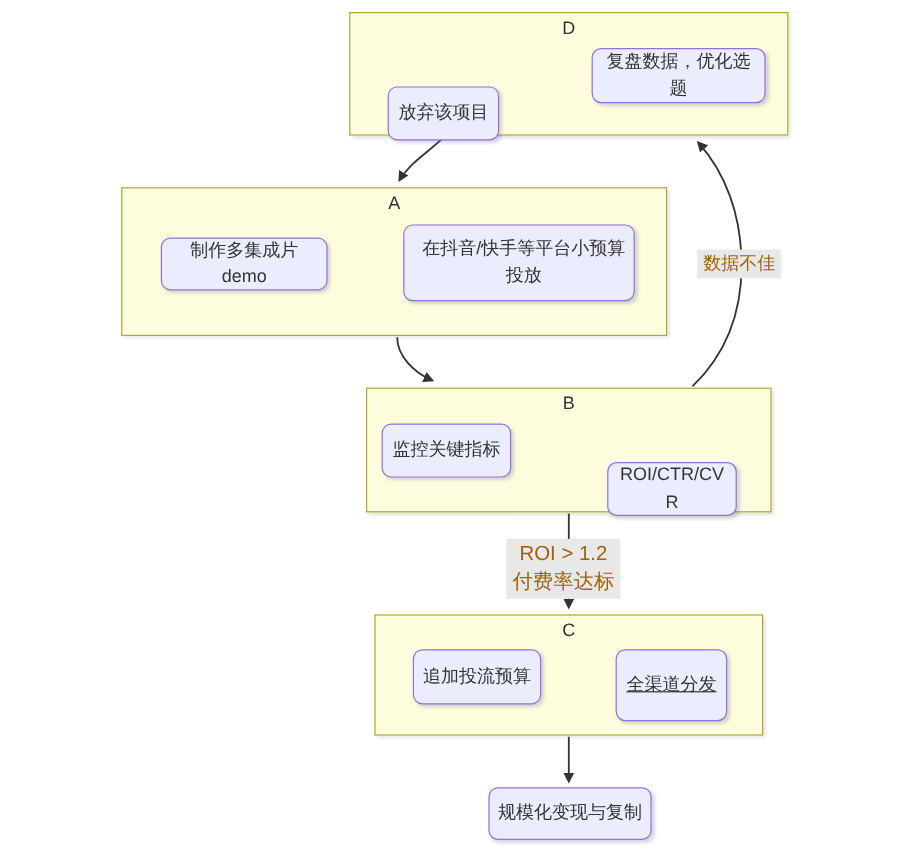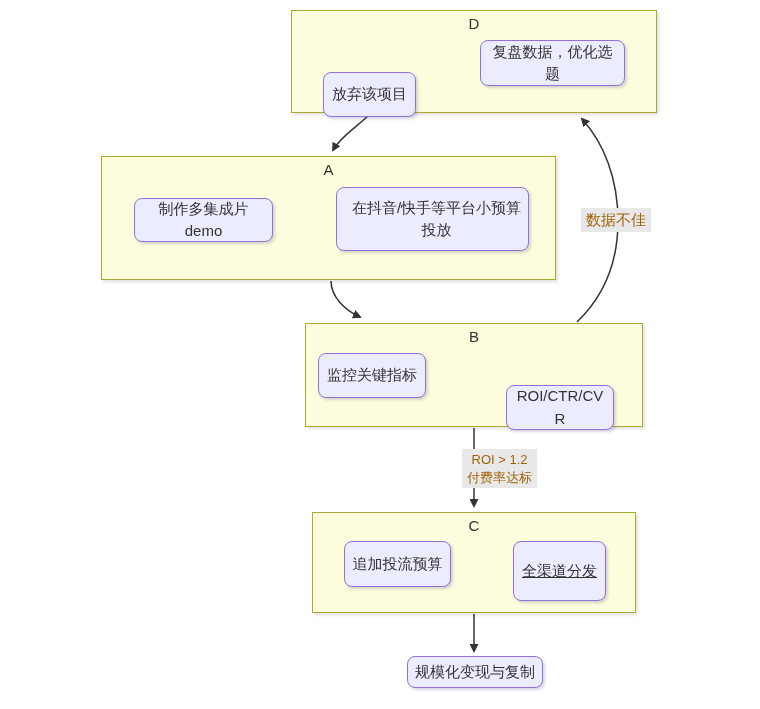--- a/index.html
+++ b/index.html
@@ -90,21 +90,21 @@
       <path d="M450,563 L506,563" marker-end="url(#arrow)"></path>
       <path d="M474,614 L474,651" marker-end="url(#arrow)"></path>
     </g>
   </svg>
 
   <div class="group" style="left:291px; top:10px; width:366px; height:103px;">
     <div class="group-label">D</div>
     <div class="node" style="left:31px; top:28px; width:93px; height:45px;margin-top:33px;">
       <span>放弃该项目</span>
     </div>
-    <div class="node" style="left:188px; top:29px; width:145px; height:46px;">
+    <div class="node" style="left:201px; top:29px; width:145px; height:46px;">
       <span>复盘数据，优化选题</span>
     </div>
   </div>
 
   <div class="group" style="left:101px; top:156px; width:455px; height:124px;">
     <div class="group-label">A</div>
     <div class="node" style="left:32px; top:41px; width:139px; height:44px;">
       <span>制作多集成片demo</span>
     </div>
     <div class="node" style="left:234px; top:30px; width:193px; height:64px;padding-left:14px;">
@@ -125,26 +125,26 @@
   <div class="group" style="left:312px; top:512px; width:324px; height:101px;">
     <div class="group-label">C</div>
     <div class="node" style="left:31px; top:28px; width:107px; height:46px;">
       <span>追加投流预算</span>
     </div>
     <div class="node" style="left:200px; top:28px; width:93px; height:60px;text-decoration:underline;">
       <span>全渠道分发</span>
     </div>
   </div>
 
-  <div class="node" style="left:407px; top:656px; width:136px; height:32px;">
+  <div class="node" style="left:407px; top:656px; width:136px; height:44px;">
     <span>规模化变现与复制</span>
   </div>
 
   <div class="edge-label" style="left:581px; top:208px;">
     <span>数据不佳</span>
   </div>
 
-  <div class="edge-label" style="left:462px; top:449px; font-size:13px;">
+  <div class="edge-label" style="left:422px; top:449px; font-size:17px;">
     <span style="display:block;">ROI &gt; 1.2</span>
     <span style="display:block;">付费率达标</span>
   </div>
 
 </div>
 
 </body></html>

